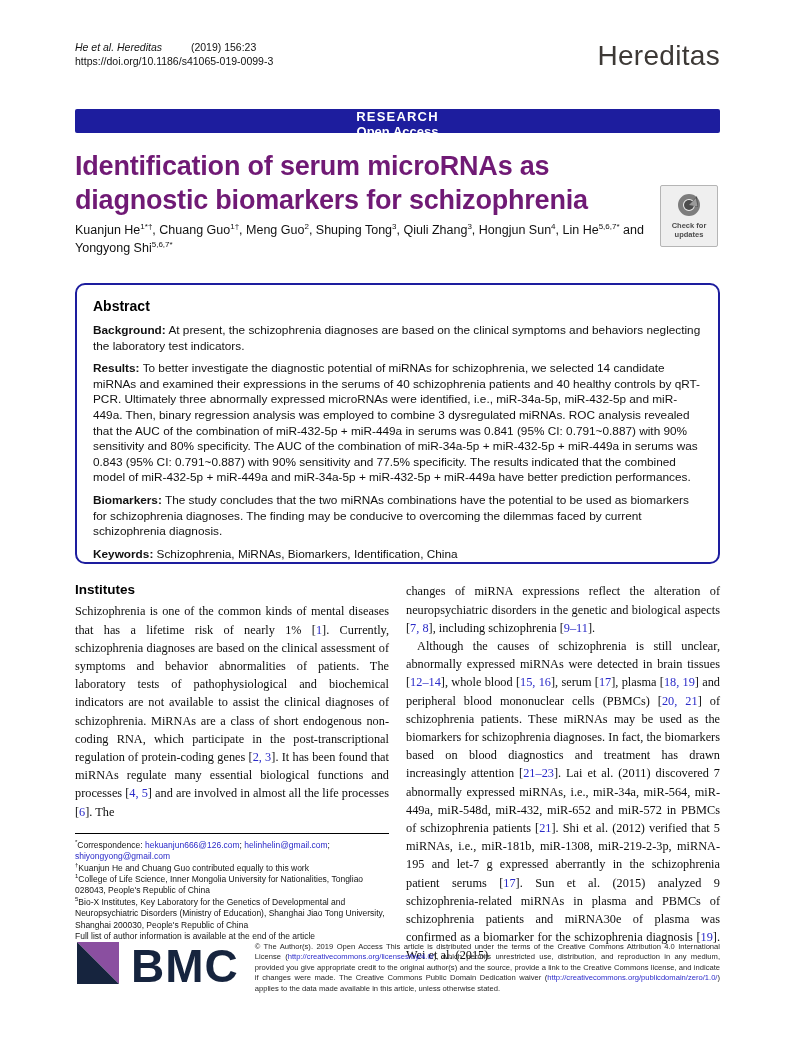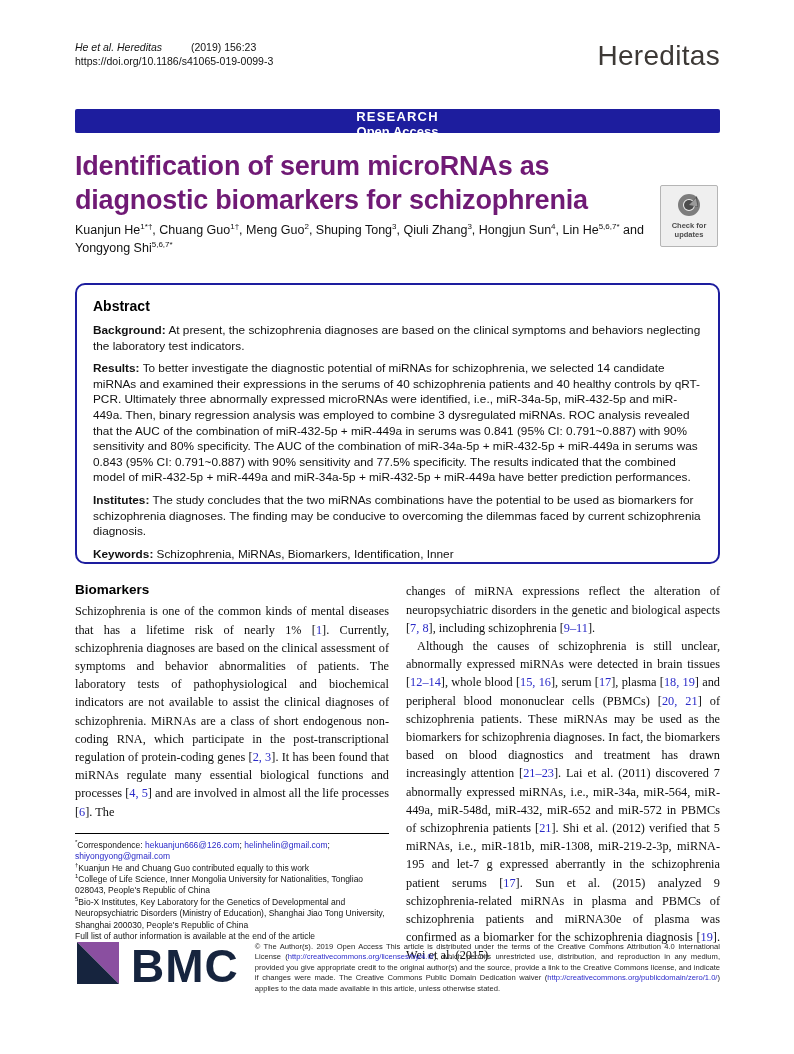--- a/index.html
+++ b/index.html
@@ -134,32 +134,32 @@
     <div class="abstract-heading">Abstract</div>
     <p class="abs-p">
       <b>Background:</b>
       <span>At present, the schizophrenia diagnoses are based on the clinical symptoms and behaviors neglecting the laboratory test indicators.</span>
     </p>
     <p class="abs-p">
       <b>Results:</b>
       <span>To better investigate the diagnostic potential of miRNAs for schizophrenia, we selected 14 candidate miRNAs and examined their expressions in the serums of 40 schizophrenia patients and 40 healthy controls by qRT-PCR. Ultimately three abnormally expressed microRNAs were identified, i.e., miR-34a-5p, miR-432-5p and miR-449a. Then, binary regression analysis was employed to combine 3 dysregulated miRNAs. ROC analysis revealed that the AUC of the combination of miR-432-5p + miR-449a in serums was 0.841 (95% CI: 0.791~0.887) with 90% sensitivity and 80% specificity. The AUC of the combination of miR-34a-5p + miR-432-5p + miR-449a in serums was 0.843 (95% CI: 0.791~0.887) with 90% sensitivity and 77.5% specificity. The results indicated that the combined model of miR-432-5p + miR-449a and miR-34a-5p + miR-432-5p + miR-449a have better prediction performances.</span>
     </p>
     <p class="abs-p">
-      <b>Institutes:</b>
+      <b>Biomarkers:</b>
       <span>The study concludes that the two miRNAs combinations have the potential to be used as biomarkers for schizophrenia diagnoses. The finding may be conducive to overcoming the dilemmas faced by current schizophrenia diagnosis.</span>
     </p>
     <p class="abs-p">
       <b>Keywords:</b>
-      <span>Schizophrenia, MiRNAs, Biomarkers, Identification, Inner</span>
+      <span>Schizophrenia, MiRNAs, Biomarkers, Identification, China</span>
     </p>
   </div>
 
   <div class="columns">
     <div class="col">
-      <h3 class="section-heading">Biomarkers</h3>
+      <h3 class="section-heading">Institutes</h3>
       <div>
           <p class="body-p">Schizophrenia is one of the common kinds of mental diseases that has a lifetime risk of nearly 1% [<span class="link">1</span>]. Currently, schizophrenia diagnoses are based on the clinical assessment of symptoms and behavior abnormalities of patients. The laboratory tests of pathophysiological and biochemical indicators are not available to assist the clinical diagnoses of schizophrenia. MiRNAs are a class of short endogenous non-coding RNA, which participate in the post-transcriptional regulation of protein-coding genes [<span class="link">2, 3</span>]. It has been found that miRNAs regulate many essential biological functions and processes [<span class="link">4, 5</span>] and are involved in almost all the life processes [<span class="link">6</span>]. The</p>
         </div>
       <div class="fn-block">
           <div class="fn-line"><sup>*</sup><span>Correspondence: <span class="link">hekuanjun666@126.com</span>; <span class="link">helinhelin@gmail.com</span>; <span class="link">shiyongyong@gmail.com</span></span></div>
           <div class="fn-line"><sup>†</sup><span>Kuanjun He and Chuang Guo contributed equally to this work</span></div>
           <div class="fn-line"><sup>1</sup><span>College of Life Science, Inner Mongolia University for Nationalities, Tongliao 028043, People's Republic of China</span></div>
           <div class="fn-line"><sup>5</sup><span>Bio-X Institutes, Key Laboratory for the Genetics of Developmental and Neuropsychiatric Disorders (Ministry of Education), Shanghai Jiao Tong University, Shanghai 200030, People's Republic of China</span></div>
           <div class="fn-line"><span>Full list of author information is available at the end of the article</span></div>
         </div>

